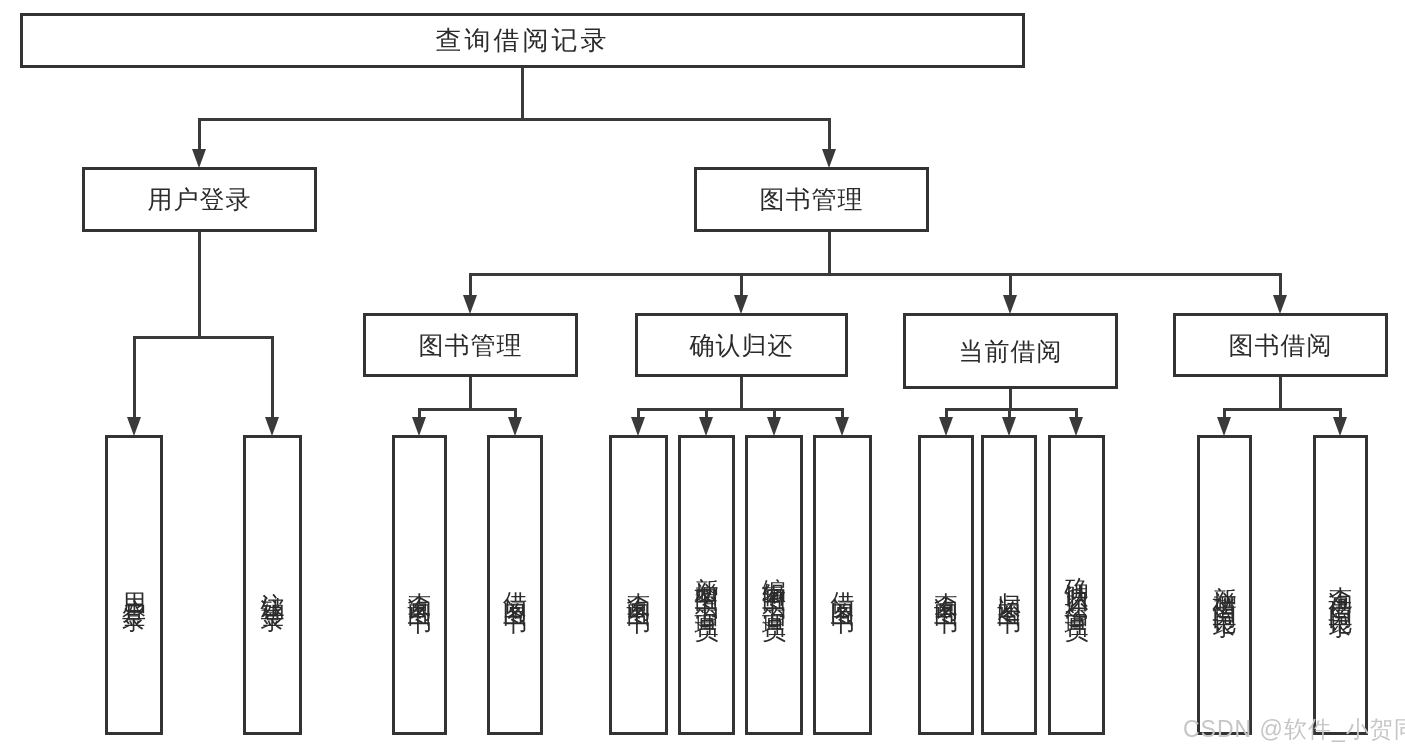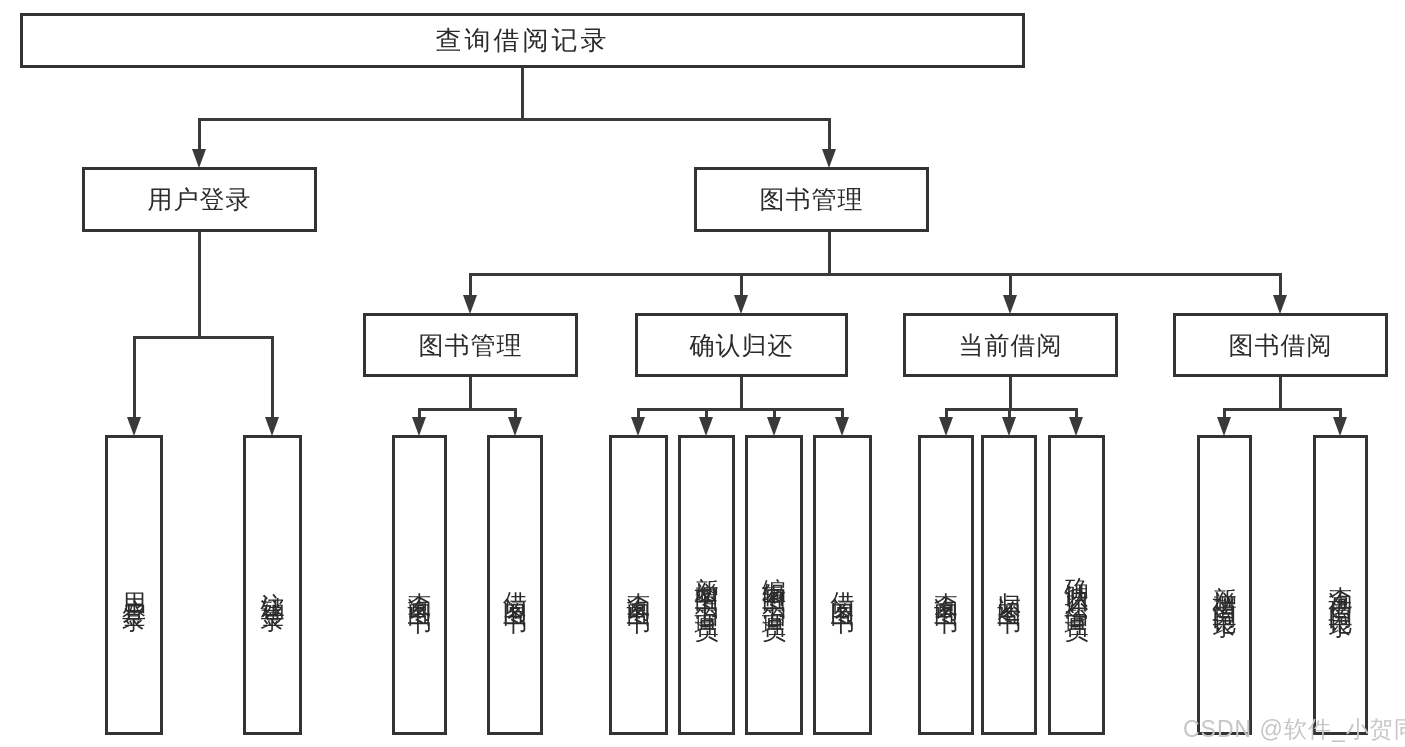--- a/index.html
+++ b/index.html
@@ -44,21 +44,21 @@
 </head>
 <body>
 
 <div id="canvas">
   <div id="diagram">
       <div class="node root" style="left: 20px; top: 13px; width: 1005px; height: 55px;">查询借阅记录</div>
       <div class="node" style="left: 82px; top: 167px; width: 235px; height: 65px;">用户登录</div>
       <div class="node" style="left: 694px; top: 167px; width: 235px; height: 65px;">图书管理</div>
       <div class="node" style="left: 363px; top: 313px; width: 215px; height: 64px;">图书管理</div>
       <div class="node" style="left: 635px; top: 313px; width: 213px; height: 64px;">确认归还</div>
-      <div class="node" style="left: 903px; top: 313px; width: 215px; height: 64px;">当前借阅</div>
+      <div class="node" style="left: 903px; top: 313px; width: 215px; height: 76px;">当前借阅</div>
       <div class="node" style="left: 1173px; top: 313px; width: 215px; height: 64px;">图书借阅</div>
       <div class="node vertical" style="left: 105px; top: 435px; width: 58px; height: 300px;">用户登录</div>
       <div class="node vertical" style="left: 243px; top: 435px; width: 59px; height: 300px;">注销登录</div>
       <div class="node vertical" style="left: 392px; top: 435px; width: 55px; height: 300px;">查询图书</div>
       <div class="node vertical" style="left: 487px; top: 435px; width: 56px; height: 300px;">借阅图书</div>
       <div class="node vertical" style="left: 609px; top: 435px; width: 59px; height: 300px;">查询图书</div>
       <div class="node vertical" style="left: 678px; top: 435px; width: 57px; height: 300px;">新增图书（管理员）</div>
       <div class="node vertical" style="left: 745px; top: 435px; width: 58px; height: 300px;">编辑图书（管理员）</div>
       <div class="node vertical" style="left: 813px; top: 435px; width: 59px; height: 300px;">借阅图书</div>
       <div class="node vertical" style="left: 918px; top: 435px; width: 56px; height: 300px;">查询图书</div>

